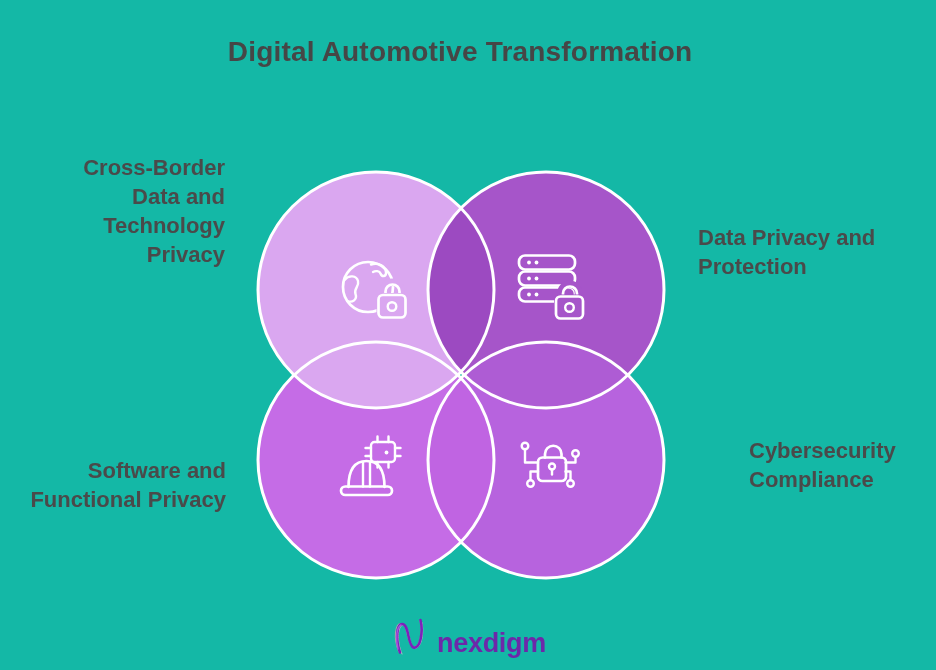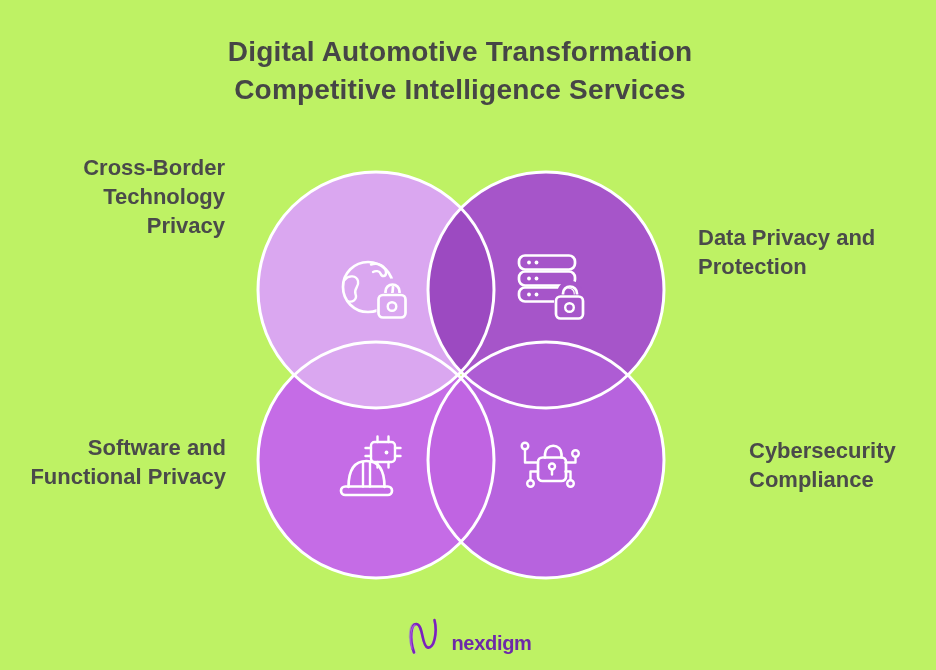--- a/index.html
+++ b/index.html
@@ -1,20 +1,20 @@
 <!DOCTYPE html>
 <html><head>
 <meta charset="utf-8">
 <style>
   html, body { margin: 0; padding: 0; background: #ffffff; }
   .canvas {
     position: relative;
     width: 936px;
     height: 670px;
-    background: #bef264;
+    background: #14b8a6;
     font-family: "Liberation Sans", sans-serif;
     overflow: hidden;
   }
   .title {
     position: absolute;
     top: 33px;
     left: 0;
     width: 920px;
     text-align: center;
     font-size: 28px;
@@ -33,21 +33,21 @@
   .label {
     position: absolute;
     font-size: 22px;
     font-weight: bold;
     color: #4a4a4a;
     line-height: 29px;
   }
   .label.align-right { text-align: right; }
   #label-cross-border { top: 153px; right: 711px; }
   #label-data-privacy { top: 211px; left: 698px; margin-top: 12px; }
-  #label-software     { top: 433px; right: 710px; }
+  #label-software     { top: 456px; right: 710px; }
   #label-cyber        { top: 436px; left: 701px; margin-left: 48px; }
 
   .icon {
     fill: none;
     stroke: #ffffff;
     stroke-width: 2.7;
     stroke-linecap: round;
     stroke-linejoin: round;
   }
   .icon-thin { stroke-width: 2.4; }
@@ -58,35 +58,34 @@
     left: 0;
     bottom: 10px;
     width: 100%;
     display: flex;
     align-items: center;
     justify-content: center;
     gap: 7px;
   }
   .brand-mark path { fill: none; stroke-linecap: round; }
   .brand-text {
-    font-size: 20px;
+    font-size: 27px;
     font-weight: bold;
     color: #6d28a9;
     letter-spacing: -0.3px;
     margin-top: 12px;
   }
 </style>
 </head>
 <body>
 
 <div class="canvas">
 
   <header class="title">
     <div>Digital Automotive Transformation</div>
-    <div>Competitive Intelligence Services</div>
   </header>
 
   <svg class="venn-svg" viewBox="0 0 936 670" aria-hidden="true">
 
     <circle cx="376" cy="460" r="118" fill="#c56ce6"></circle>
     <circle cx="546" cy="460" r="118" fill="#b763de"></circle>
     <circle cx="546" cy="290" r="118" fill="#a655c9"></circle>
     <circle cx="376" cy="290" r="118" fill="#daa7f0"></circle>
 
     <path d="M 461 208.2 A 118 118 0 0 1 461 371.8 A 118 118 0 0 1 461 208.2 Z" fill="#9c4ac1"></path>
@@ -148,20 +147,21 @@
       <circle class="icon icon-thin" cx="570.5" cy="483.5" r="3.3"></circle>
       <path class="icon" d="M 545 457.5 v -3.5 a 8.25 8.25 0 0 1 16.5 0 v 3.5"></path>
       <rect class="icon" x="538" y="457.5" width="28" height="23.5" rx="4.5"></rect>
       <circle class="icon icon-thin" cx="552" cy="466.5" r="3"></circle>
       <path class="icon icon-thin" d="M 552 469.5 V 474.5"></path>
     </g>
   </svg>
 
   <div class="label align-right" id="label-cross-border">
     <div>Cross-Border</div>
+    <div>Data and</div>
     <div>Technology</div>
     <div>Privacy</div>
   </div>
 
   <div class="label" id="label-data-privacy">
     <div>Data Privacy and</div>
     <div>Protection</div>
   </div>
 
   <div class="label align-right" id="label-software">

